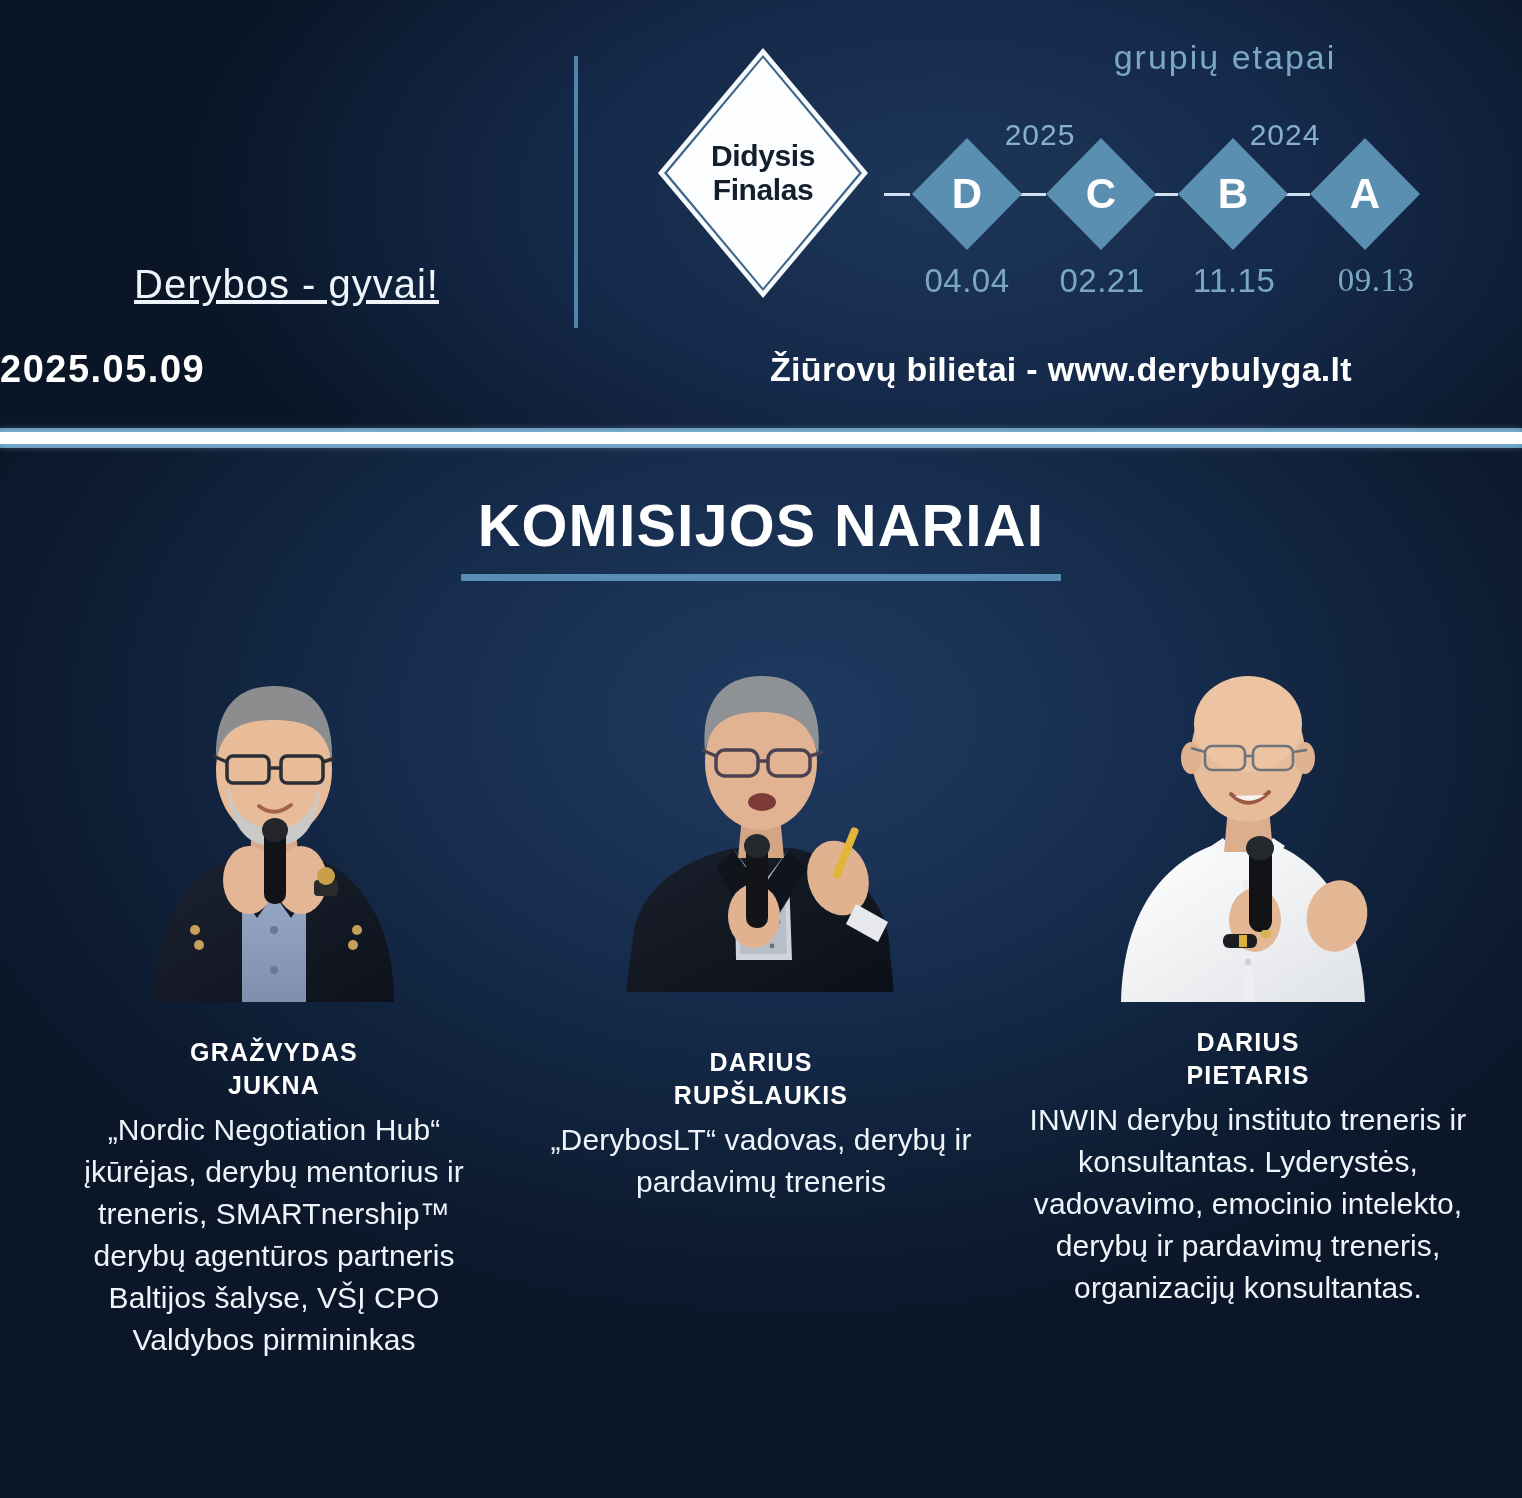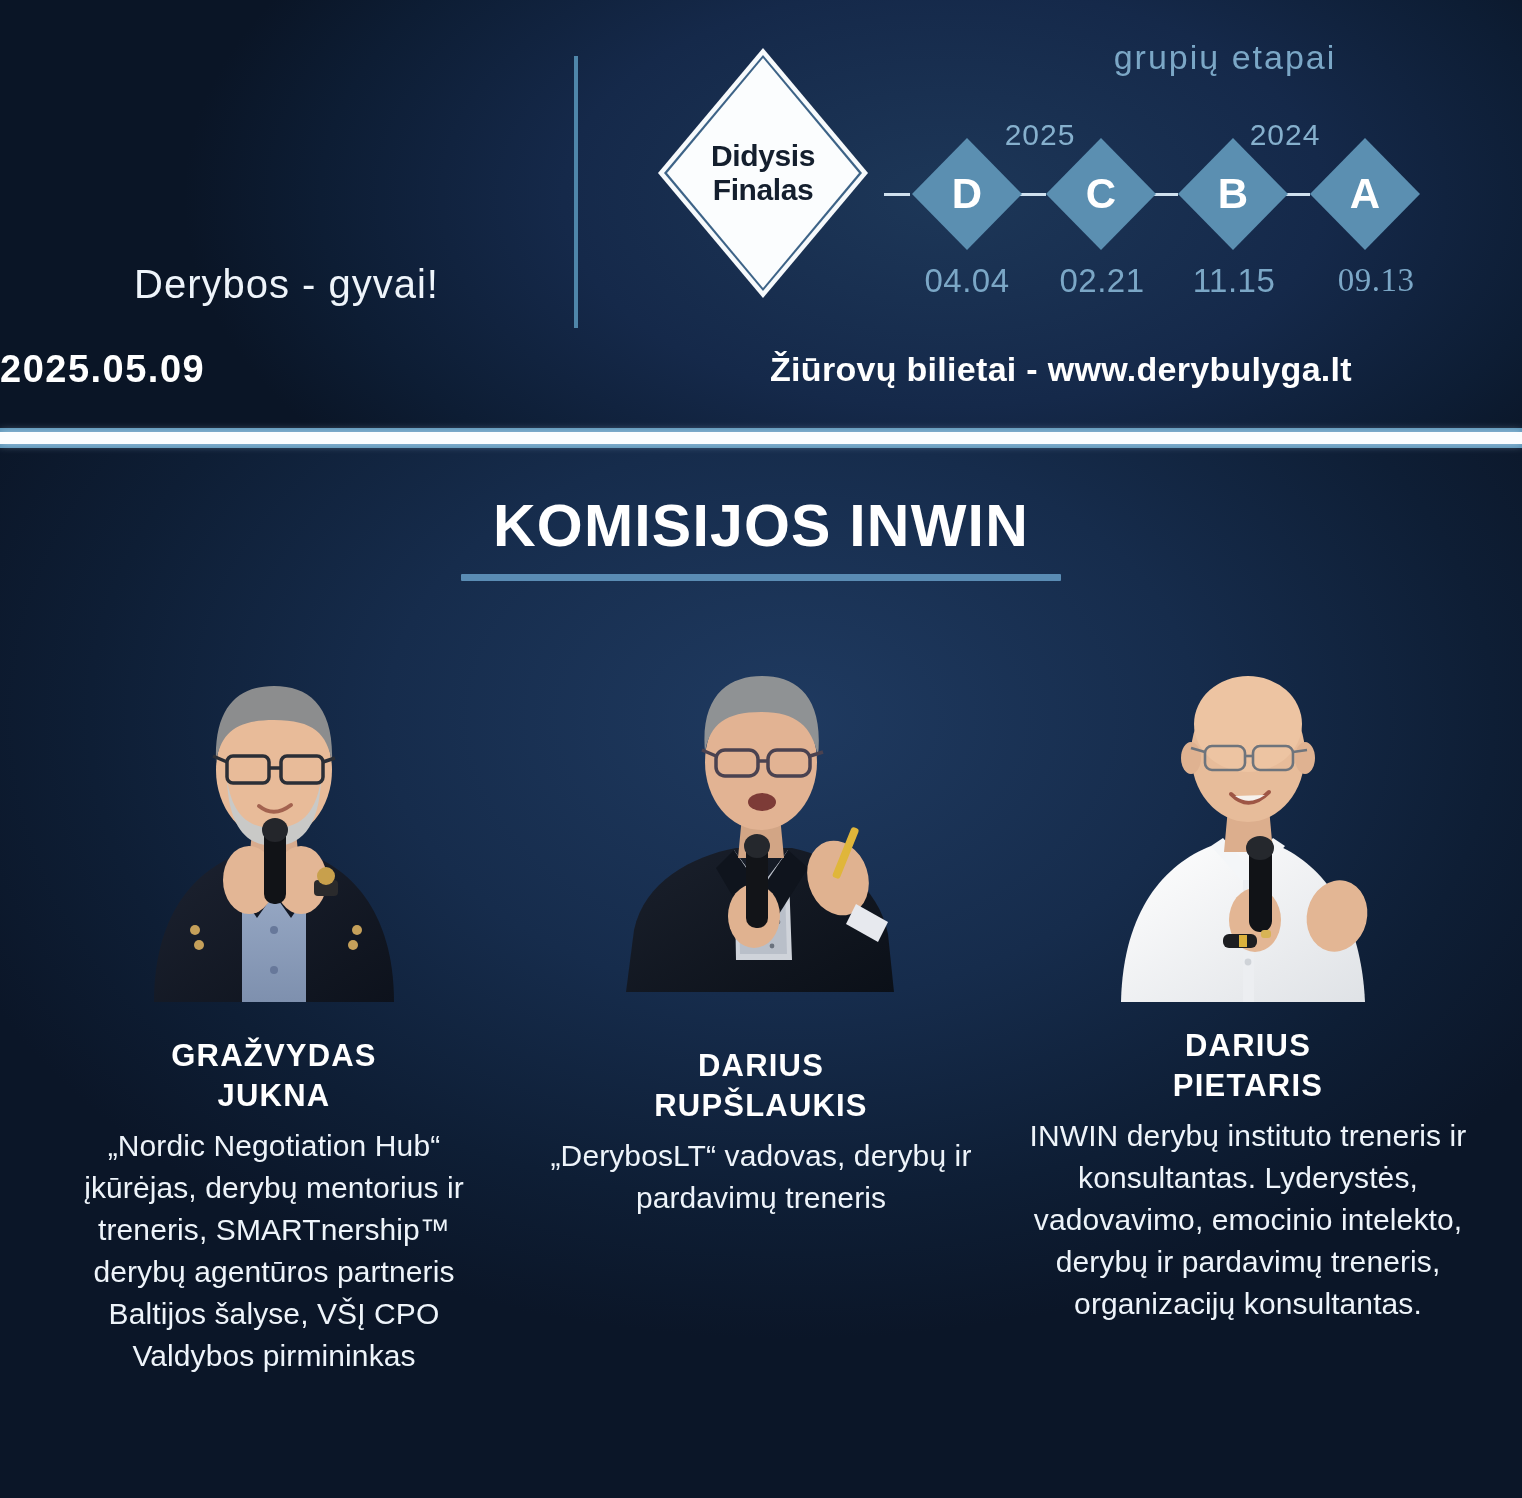--- a/index.html
+++ b/index.html
@@ -93,20 +93,21 @@
 
   .tagline {
     position: absolute;
     left: 0; top: 262px;
     width: 573px;
     text-align: center;
     font-size: 40px;
     font-weight: 400;
     color: #eef4fa;
     letter-spacing: 1px;
+    text-decoration: underline;
   }
   .header-date {
     position: absolute;
     left: 0; top: 348px;
     width: 573px;
     font-size: 38px;
     font-weight: 700;
     color: #ffffff;
     letter-spacing: 1.5px;
   }
@@ -291,21 +292,21 @@
   }
 
   .photo {
     position: relative;
     width: 330px; height: 372px;
   }
 
   .pname {
     margin-top: 34px;
     text-align: center;
-    font-size: 31px;
+    font-size: 25px;
     font-weight: 700;
     color: #ffffff;
     letter-spacing: 1.2px;
     line-height: 1.3;
   }
   .pbio {
     margin-top: 8px;
     width: 452px;
     text-align: center;
     font-size: 30px;
@@ -377,21 +378,21 @@
       <div class="stagedate sd-3">09.13</div>
 
       <div class="tickets">Žiūrovų bilietai - www.derybulyga.lt</div>
     </div>
   </div>
 
   <div class="divider-band"></div>
   <div class="divider-core"></div>
 
   <div class="section-title-wrap">
-    <div class="section-title">KOMISIJOS INWIN</div>
+    <div class="section-title">KOMISIJOS NARIAI</div>
     <div class="section-underline"></div>
   </div>
 
   <div class="people">
 
     <div class="person p1">
       <div class="photo">
         <svg viewBox="0 0 330 372" width="330" height="372" aria-hidden="true">
           <defs>
             <linearGradient id="suit1" x1="0" y1="0" x2="1" y2="1">

